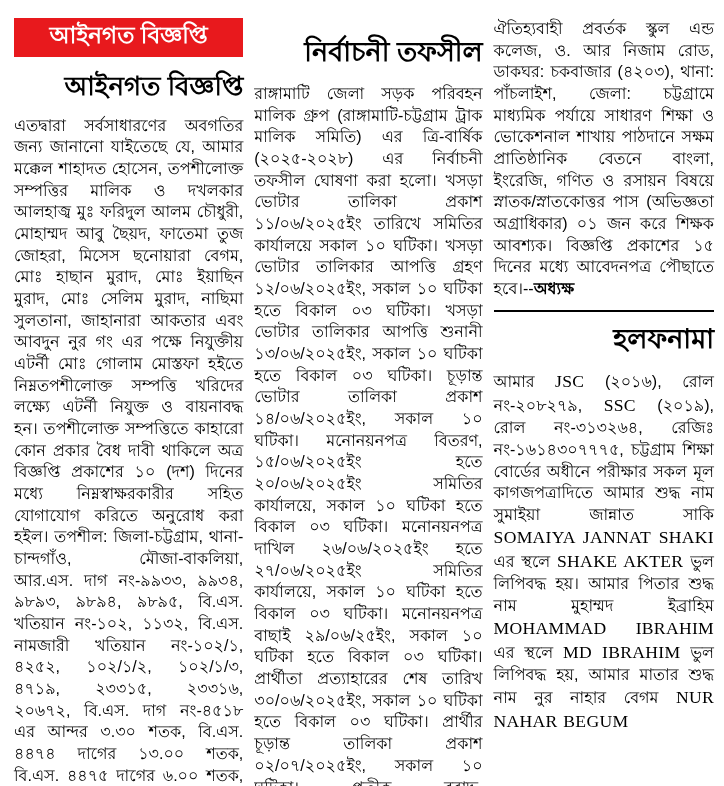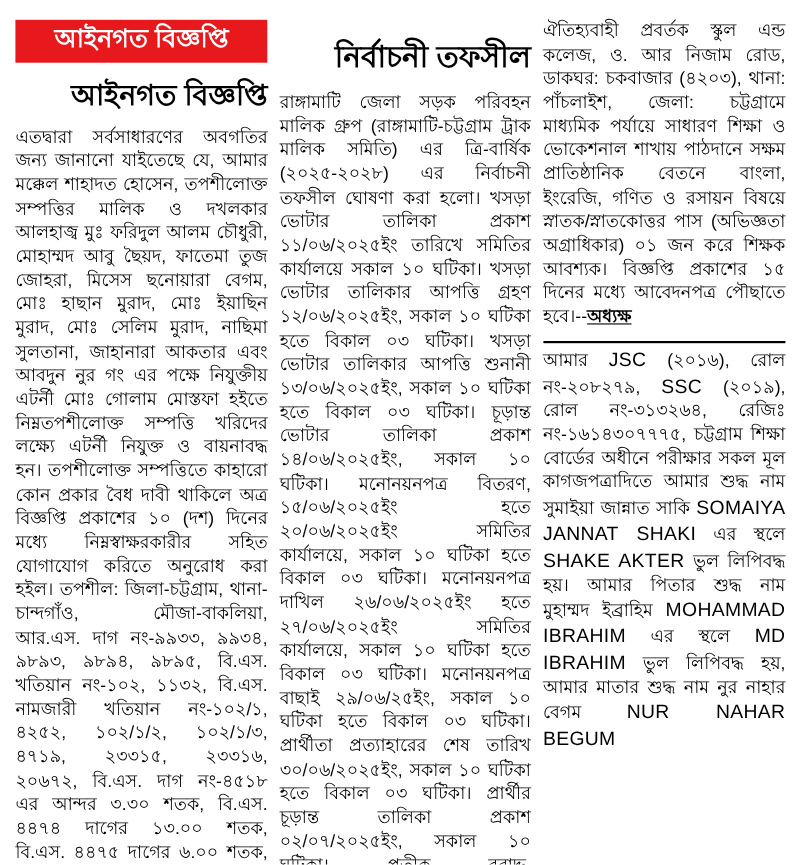--- a/index.html
+++ b/index.html
@@ -27,22 +27,22 @@
     font-weight:bold;text-align:right;
     margin:0;color:#000;
   }
   .title-left{font-size:26px;margin:9px 0 5px;}
   .title-top{font-size:27px;margin:13px 0 7px;}
   .title-sec{font-size:27px;margin:6px 0 7px;}
   .body{
     margin:0;font-size:16px;line-height:1.355;
     text-align:justify;word-spacing:1px;
   }
-  .b{font-weight:bold;text-decoration:underline;}
-  .en{font-family:Liberation Sans, sans-serif;font-size:1.1em;letter-spacing:.3px;}
+  .b{font-weight:bold;}
+  .en{font-family:Liberation Serif, serif;font-size:1.1em;letter-spacing:.3px;}
   .ref{font-size:12.5px;margin-top:4px;}
   .rule{border:none;border-top:2px solid #000;margin:10px 0 4px;}
 </style>
 </head>
 <body>
 
 <div class="page">
 
   <section class="col col-left">
     <div class="banner" style="background-color: rgb(232, 25, 29);">আইনগত বিজ্ঞপ্তি</div>
@@ -59,18 +59,19 @@
 
   <section class="col col-right">
 
     <article>
       <p class="body"><span>ঐতিহ্যবাহী প্রবর্তক স্কুল এন্ড কলেজ, ও. আর নিজাম রোড, ডাকঘর: চকবাজার (৪২০৩), থানা: পাঁচলাইশ, জেলা: চট্টগ্রামে মাধ্যমিক পর্যায়ে সাধারণ শিক্ষা ও ভোকেশনাল শাখায় পাঠদানে সক্ষম প্রাতিষ্ঠানিক বেতনে বাংলা, ইংরেজি, গণিত ও রসায়ন বিষয়ে স্নাতক/স্নাতকোত্তর পাস (অভিজ্ঞতা অগ্রাধিকার) ০১ জন করে শিক্ষক আবশ্যক। বিজ্ঞপ্তি প্রকাশের ১৫ দিনের মধ্যে আবেদনপত্র পৌছাতে হবে।--</span><span class="b">অধ্যক্ষ</span></p>
     </article>
 
     <hr class="rule">
 
     <article>
+      <h2 class="title title-sec">হলফনামা</h2>
       <p class="body"><span>আমার </span><span class="en">JSC</span><span> (২০১৬), রোল নং-২০৮২৭৯, </span><span class="en">SSC</span><span> (২০১৯), রোল নং-৩১৩২৬৪, রেজিঃ নং-১৬১৪৩০৭৭৭৫, চট্টগ্রাম শিক্ষা বোর্ডের অধীনে পরীক্ষার সকল মূল কাগজপত্রাদিতে আমার শুদ্ধ নাম সুমাইয়া জান্নাত সাকি </span><span class="en">SOMAIYA JANNAT SHAKI</span><span> এর স্থলে </span><span class="en">SHAKE AKTER</span><span> ভুল লিপিবদ্ধ হয়। আমার পিতার শুদ্ধ নাম মুহাম্মদ ইব্রাহিম </span><span class="en">MOHAMMAD IBRAHIM</span><span> এর স্থলে </span><span class="en">MD IBRAHIM</span><span> ভুল লিপিবদ্ধ হয়, আমার মাতার শুদ্ধ নাম নুর নাহার বেগম </span><span class="en">NUR NAHAR BEGUM</span></p>
 
     </article>
 
   </section>
 </div>
 
 </body></html>

